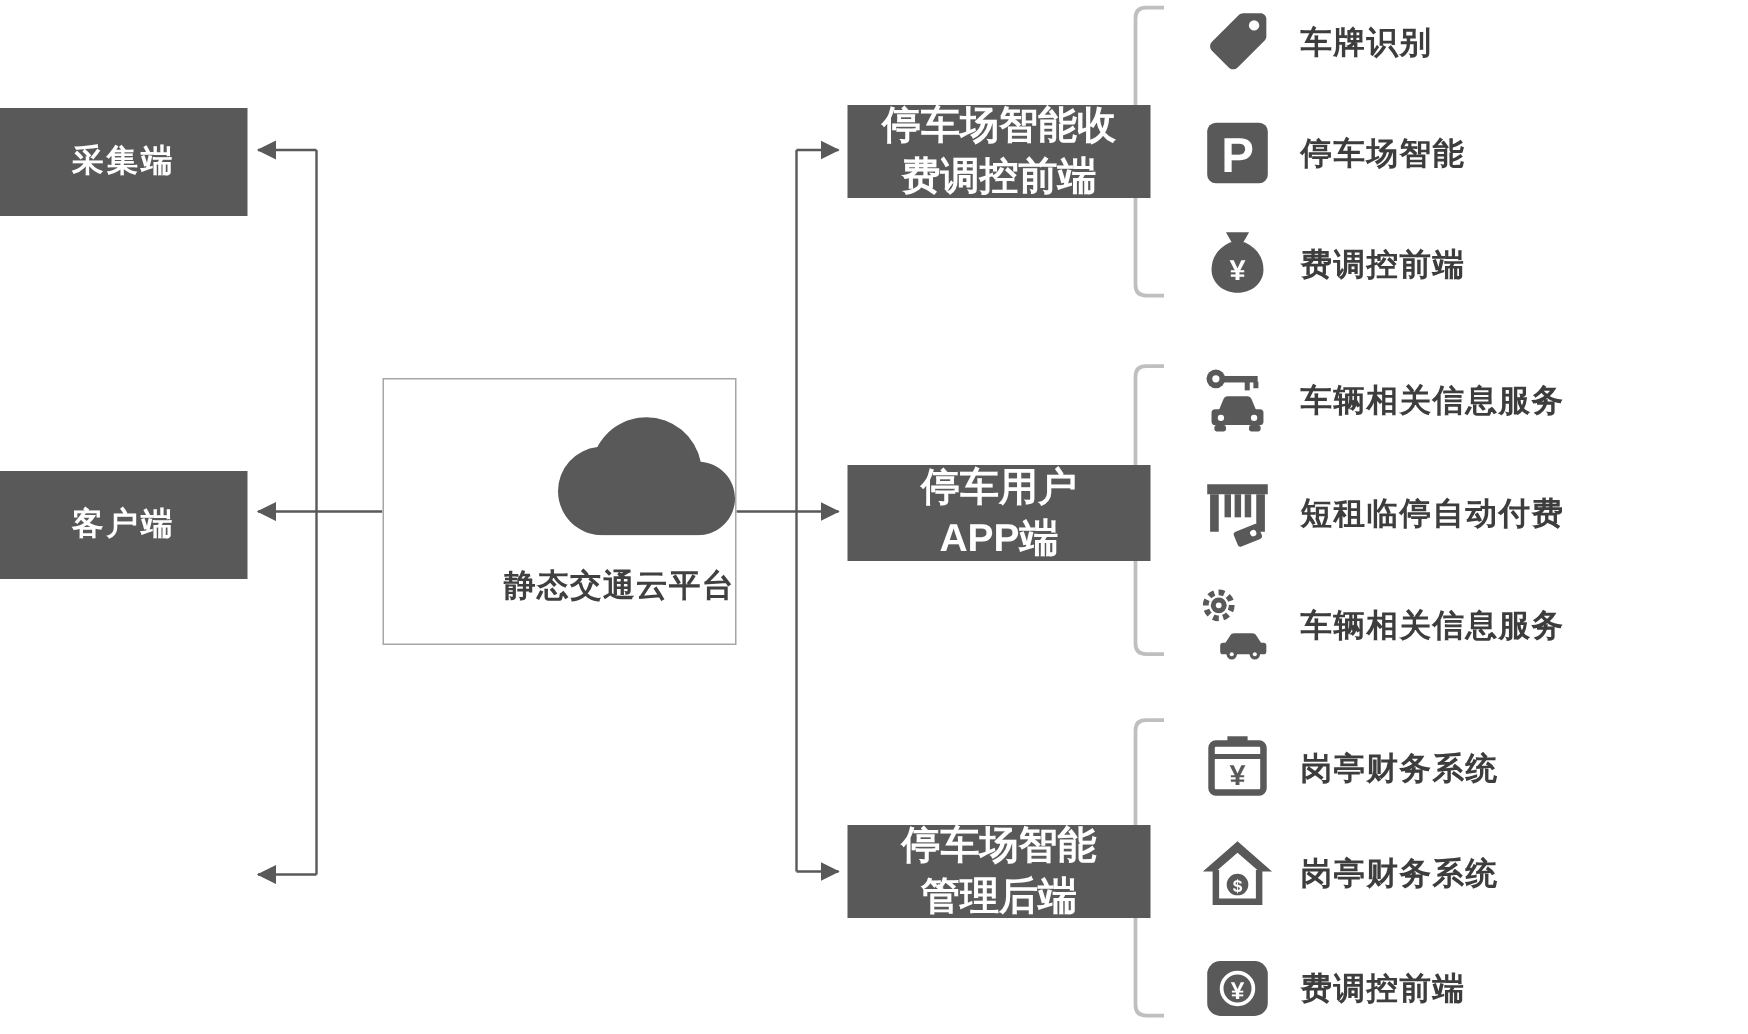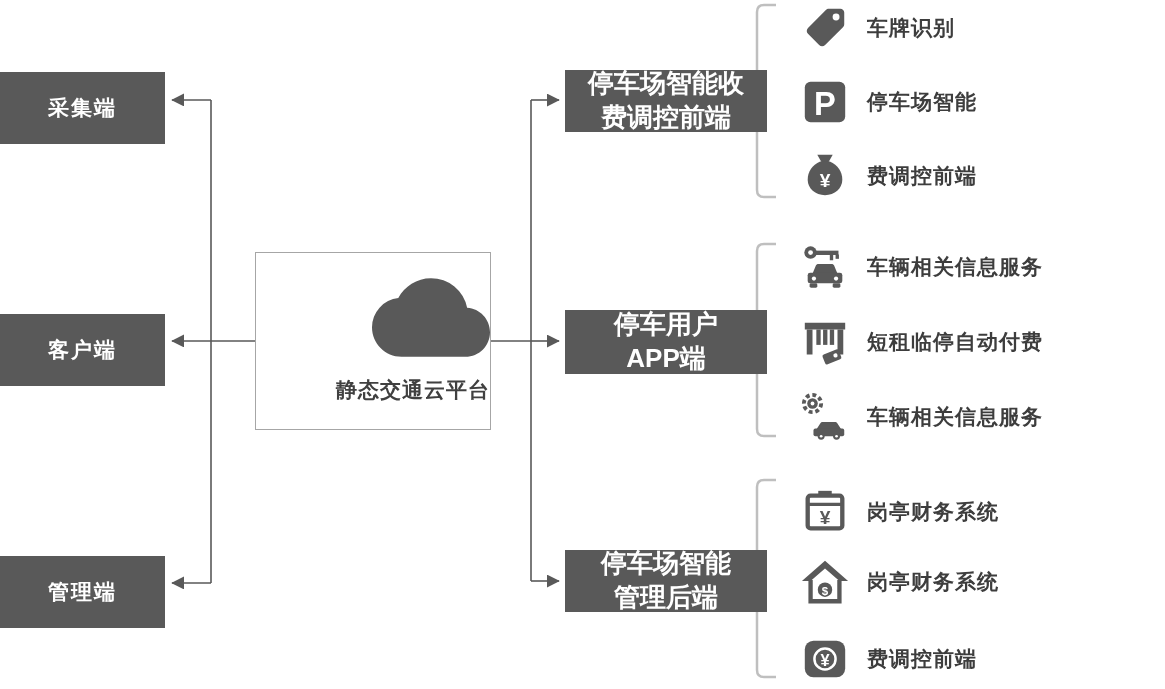--- a/index.html
+++ b/index.html
@@ -96,23 +96,20 @@
       <path d="M776 480 H764 Q757 480 757 487 V670 Q757 677 764 677 H776"></path>
     </g>
   </svg>
 
   <div class="node left-node" style="top:72px">
     <span>采集端</span>
   </div>
   <div class="node left-node" style="top:314px">
     <span>客户端</span>
   </div>
-  <div class="node left-node" style="top:556px">
-    <span>管理端</span>
-  </div>
 
   <div class="center-node">
     <span class="cloud">
       <svg width="118" height="79" viewBox="0 0 24 16">
         <path fill="currentColor" d="M19.35 6.04A7.49 7.49 0 0 0 12 0C9.11 0 6.6 1.64 5.35 4.04A5.994 5.994 0 0 0 0 10c0 3.31 2.69 6 6 6h13c2.76 0 5-2.24 5-5 0-2.64-2.05-4.78-4.65-4.96z"></path>
       </svg>
     </span>
     <span class="center-label">静态交通云平台</span>
   </div>
 

